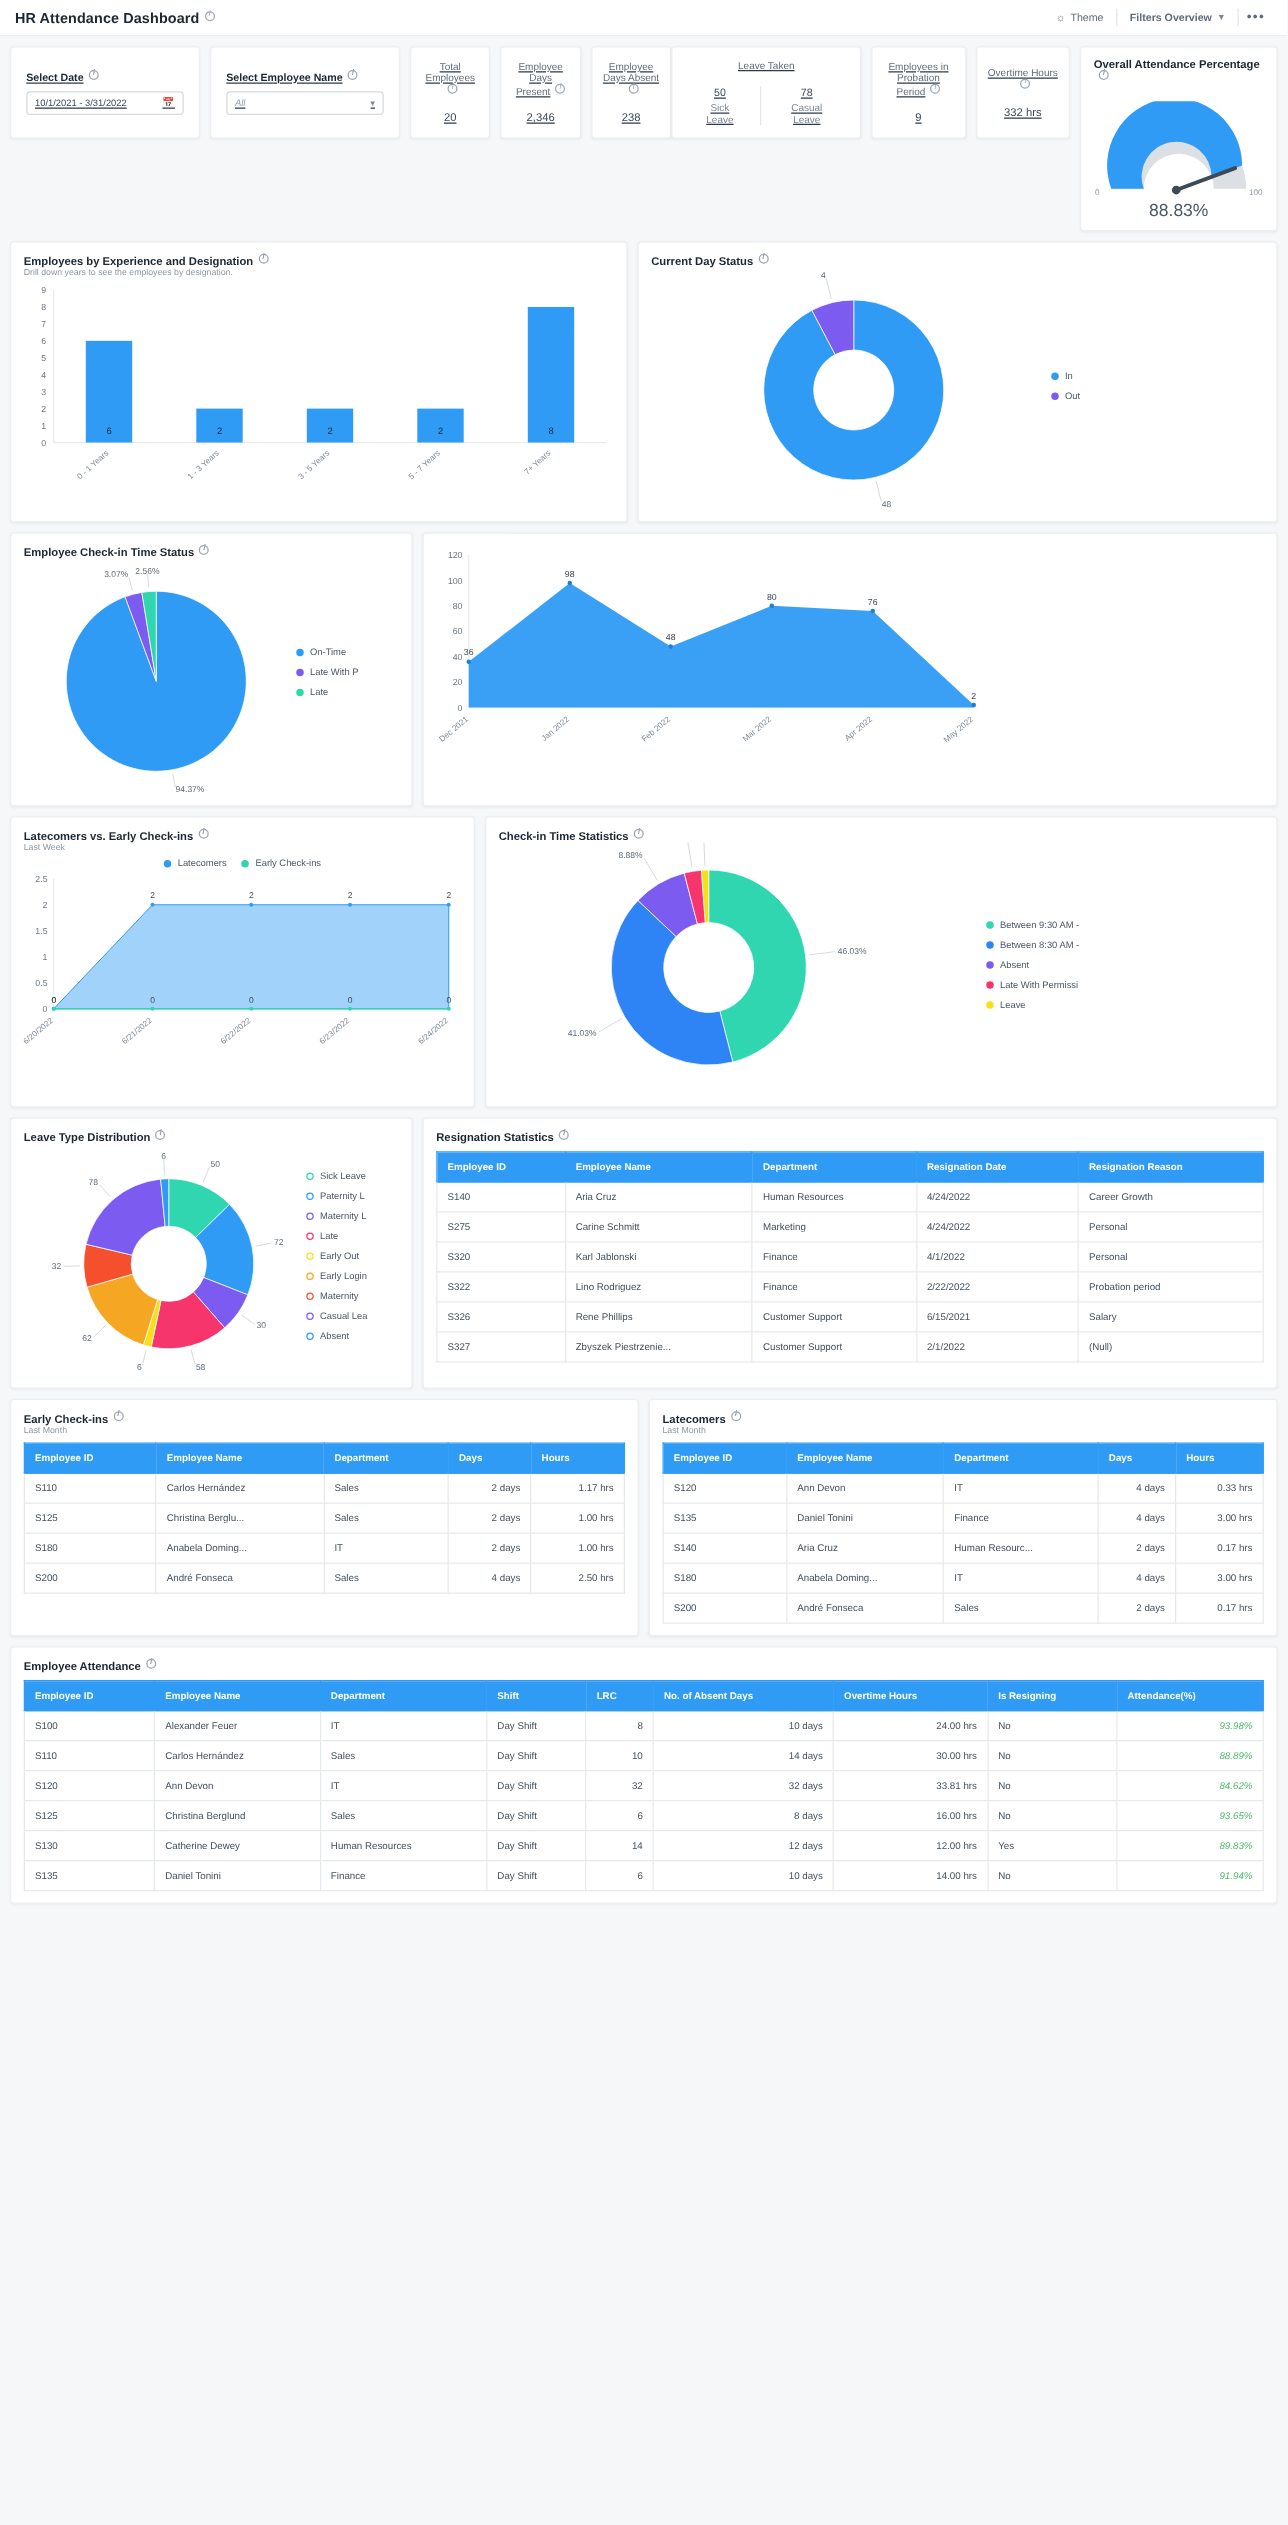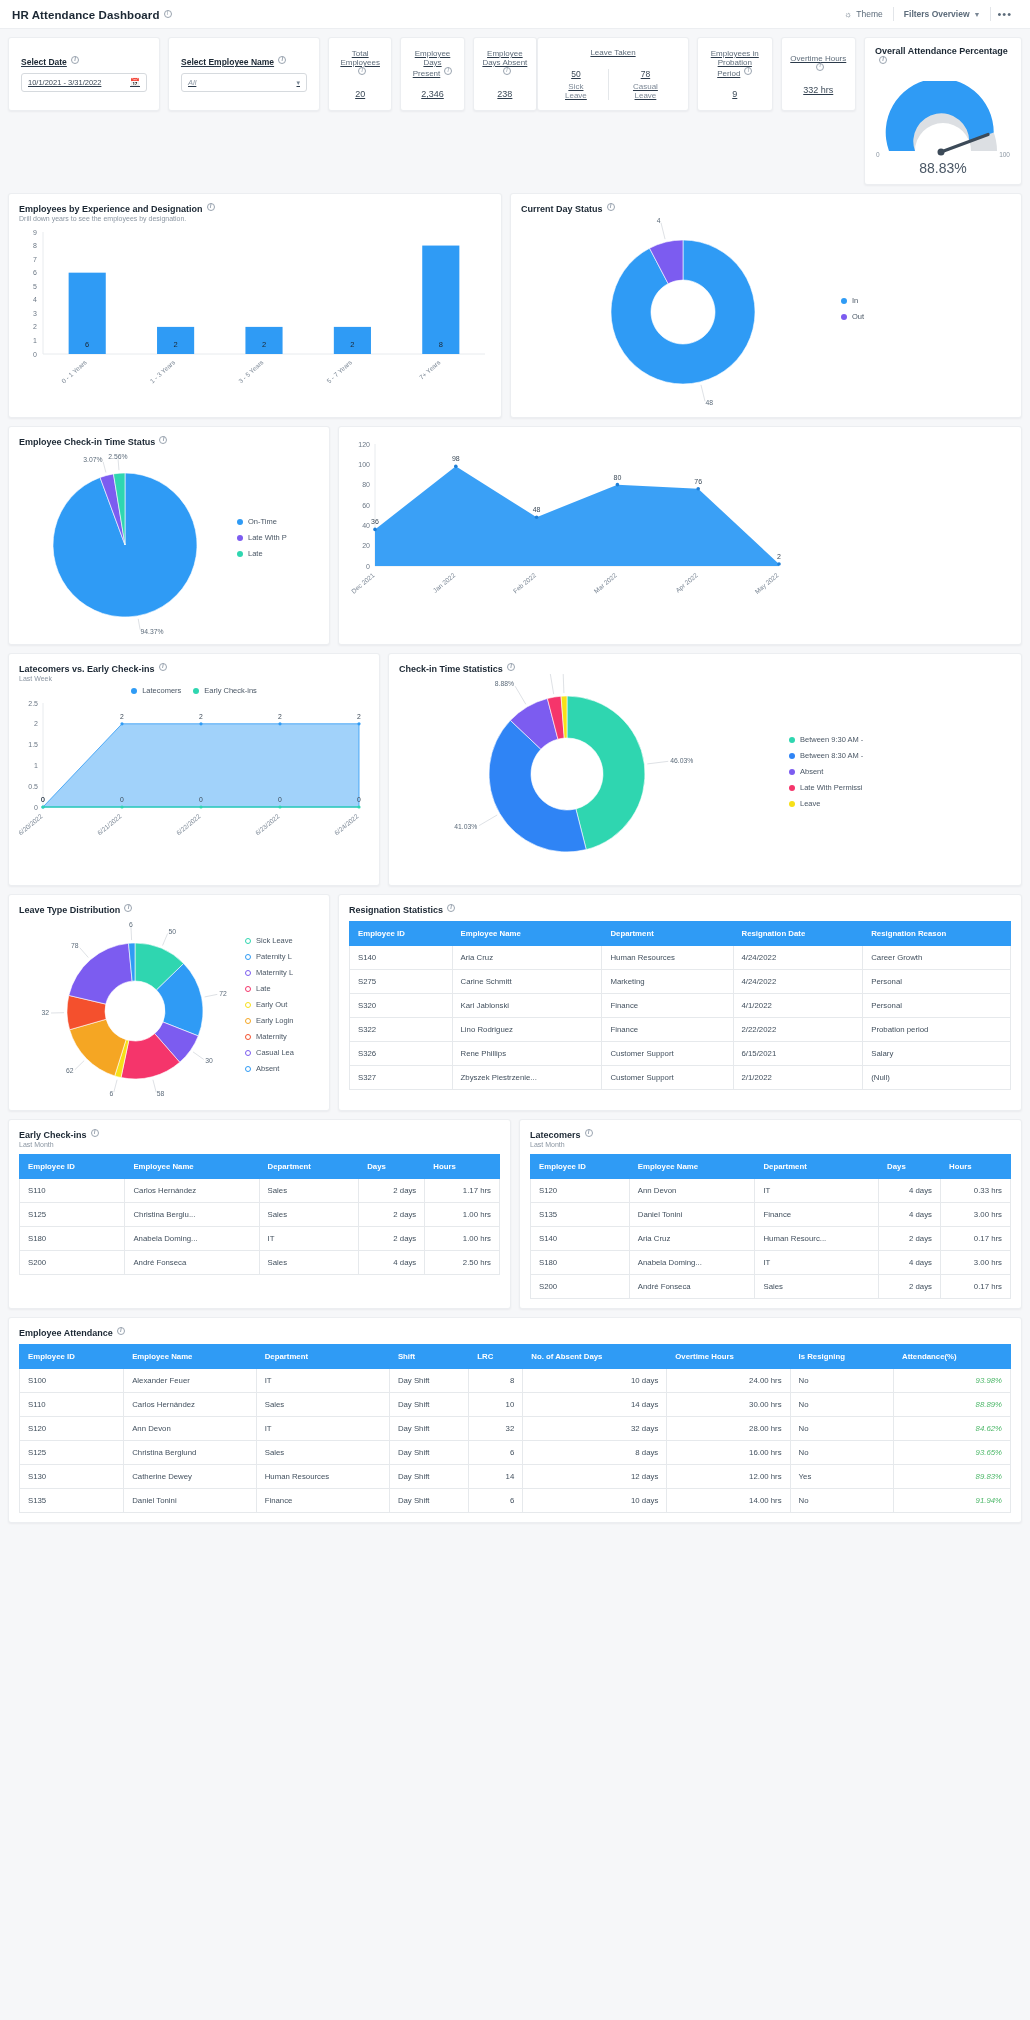--- a/index.html
+++ b/index.html
@@ -761,21 +761,21 @@
                 <td>No</td>
                 <td class="green">88.89%</td>
               </tr>
               <tr>
                 <td>S120</td>
                 <td>Ann Devon</td>
                 <td>IT</td>
                 <td>Day Shift</td>
                 <td class="num">32</td>
                 <td class="num">32 days</td>
-                <td class="num">28.00 hrs</td>
+                <td class="num">33.81 hrs</td>
                 <td>No</td>
                 <td class="green">84.62%</td>
               </tr>
               <tr>
                 <td>S125</td>
                 <td>Christina Berglund</td>
                 <td>Sales</td>
                 <td>Day Shift</td>
                 <td class="num">6</td>
                 <td class="num">8 days</td>

